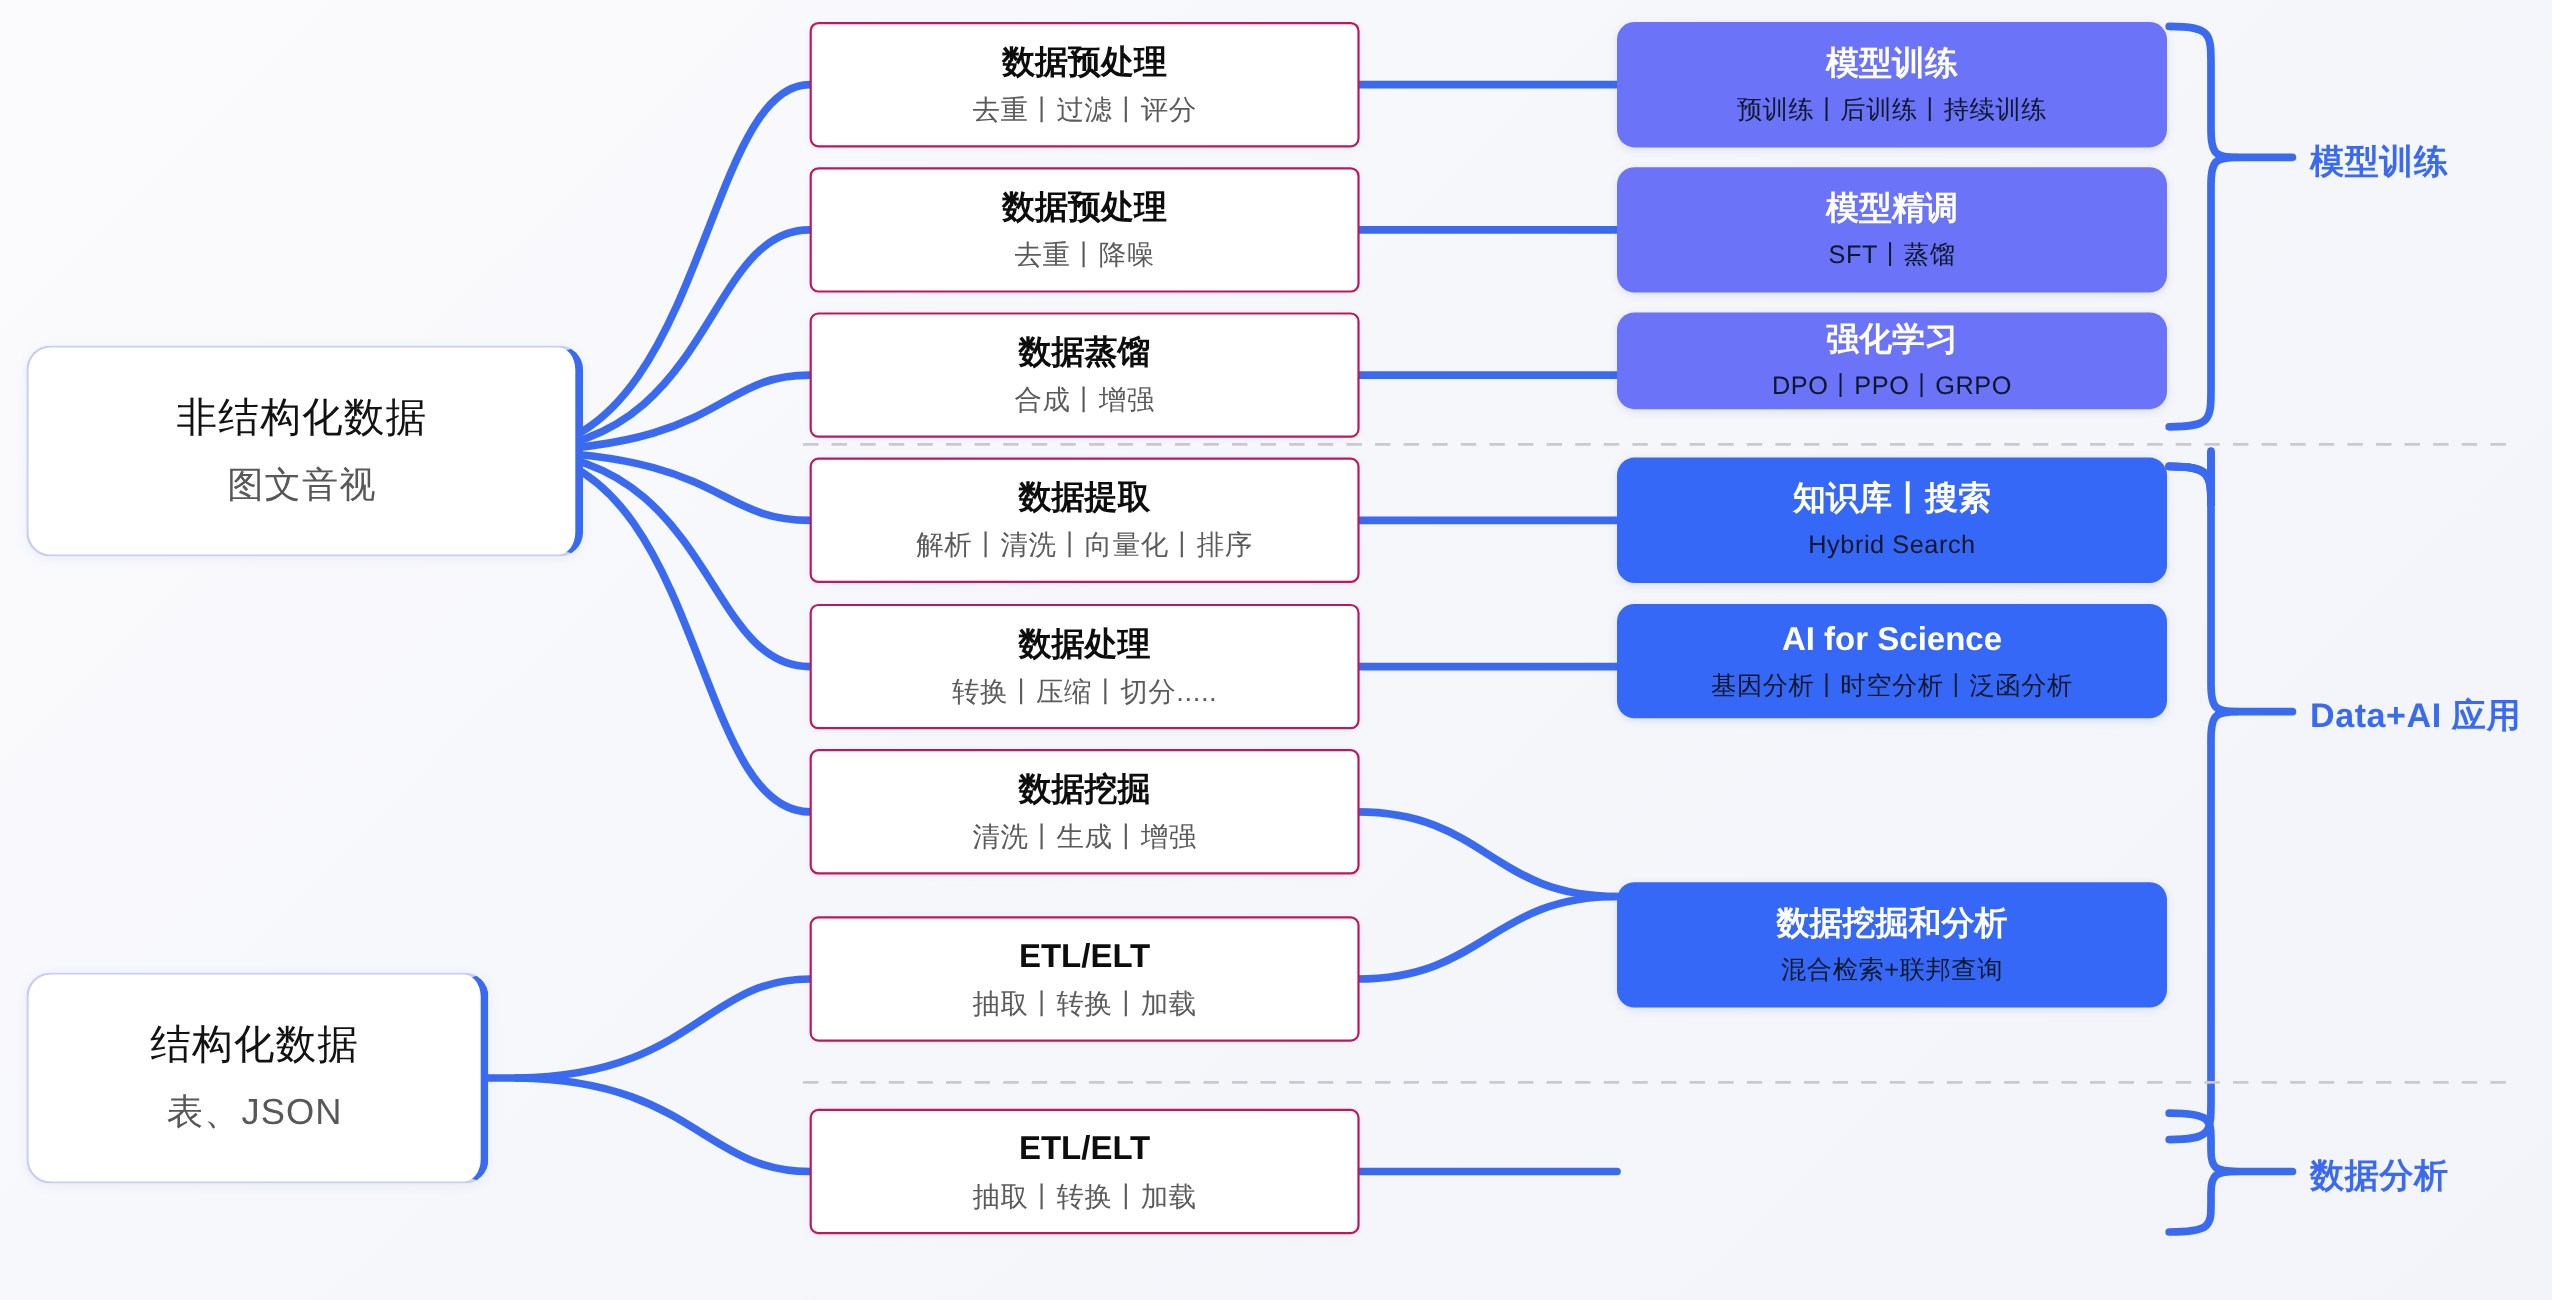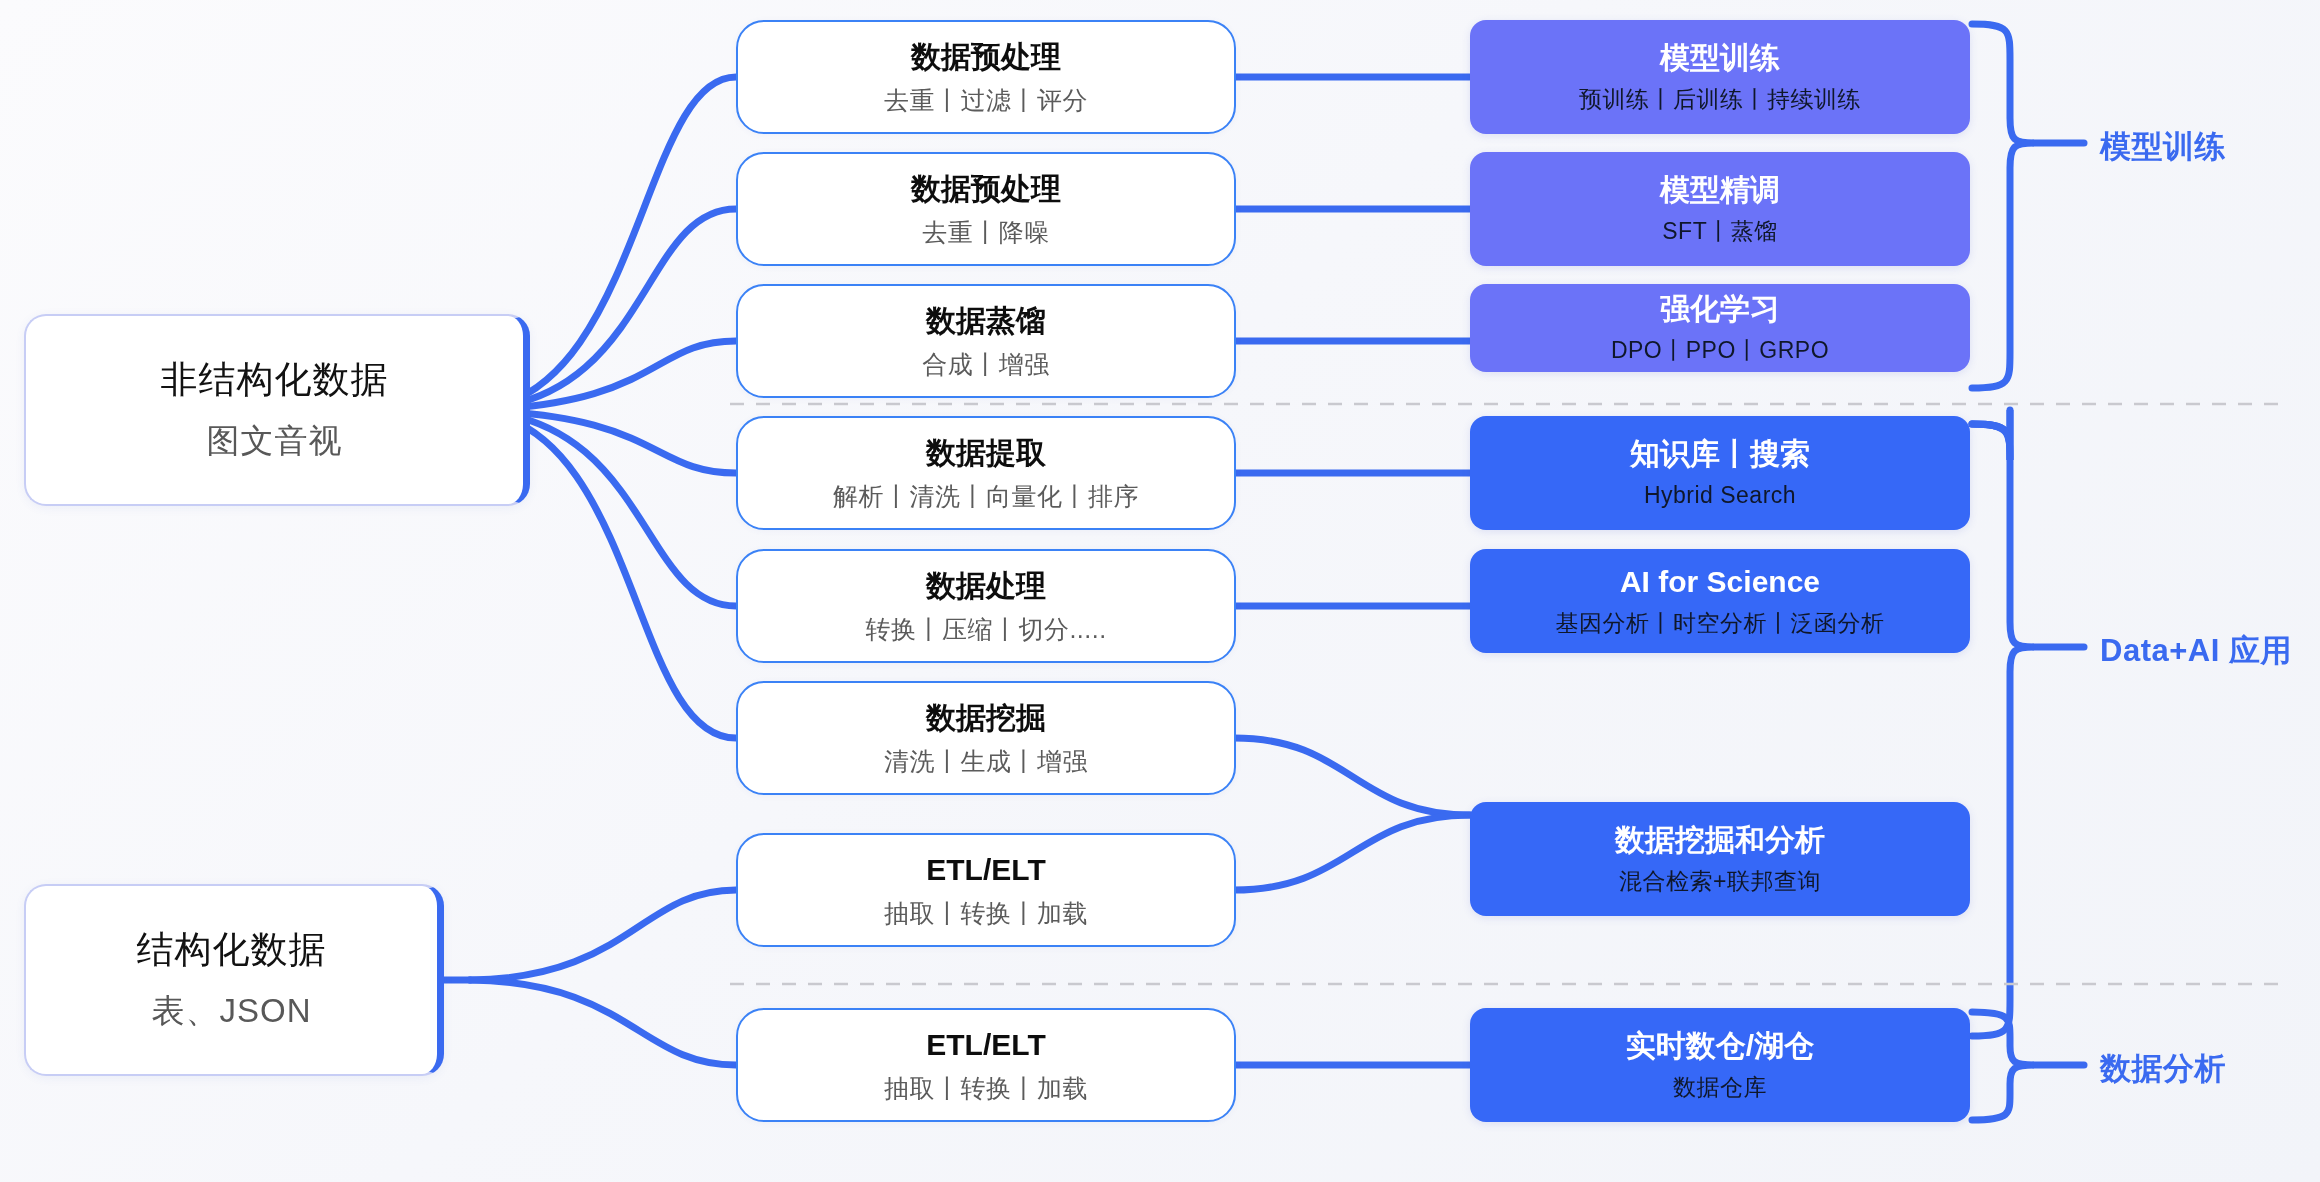--- a/index.html
+++ b/index.html
@@ -23,22 +23,22 @@
     border-right:7px solid #3a6af0;
     border-radius:22px;
     box-shadow:0 2px 10px rgba(80,100,190,.08);
   }
   .src .t1{font-size:37px;color:#121212;letter-spacing:1px;line-height:1.25;}
   .src .t2{font-size:33px;color:#585858;letter-spacing:1px;line-height:1.3;margin-top:16px;}
 
   
   .mid{
     background:#ffffff;
-    border:2px solid #3b82f6;
-    border-radius:28px;
+    border:2px solid #be185d;
+    border-radius:8px;
     box-shadow:0 1px 6px rgba(90,105,190,.06);
   }
   .mid .t1{font-size:30px;font-weight:bold;color:#0d0d0d;line-height:1.2;}
   .mid .t2{font-size:25px;color:#5b5b5b;line-height:1.2;margin-top:10px;letter-spacing:.5px;}
 
   
   .out{border-radius:16px;box-shadow:0 2px 8px rgba(60,80,200,.13);}
   .out.purple{background:#6b73f8;}
   .out.blue{background:#3668f7;}
   .out .t1{font-size:30px;font-weight:bold;color:#ffffff;line-height:1.2;}
@@ -169,22 +169,18 @@
   <div class="node out blue" style="left:1470px;top:549px;width:500px;height:104px;">
     <div class="t1">AI for Science</div>
     <div class="t2">基因分析丨时空分析丨泛函分析</div>
   </div>
 
   <div class="node out blue" style="left:1470px;top:758px;width:500px;height:114px;margin-top:44px;">
     <div class="t1">数据挖掘和分析</div>
     <div class="t2">混合检索+联邦查询</div>
   </div>
 
-  <div class="node out blue" style="left:1470px;top:1008px;width:500px;height:114px;">
-    <div class="t1">实时数仓/湖仓</div>
-    <div class="t2">数据仓库</div>
-  </div>
 
   <div class="glabel" style="left:2100px;top:126px;">模型训练</div>
   <div class="glabel" style="left:2100px;top:630px;">Data+AI 应用</div>
   <div class="glabel" style="left:2100px;top:1048px;">数据分析</div>
 
 </div>
 
 </body></html>

